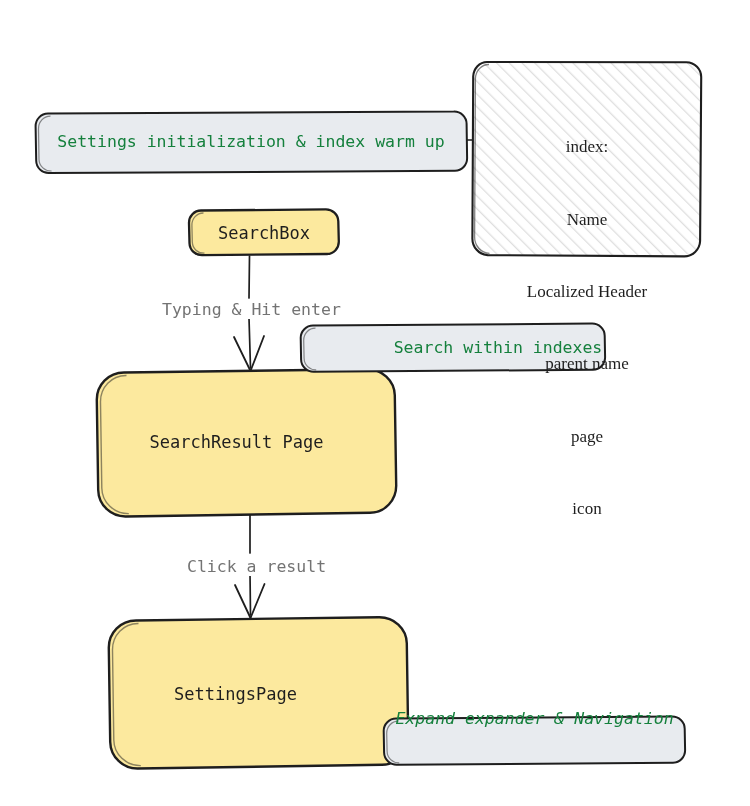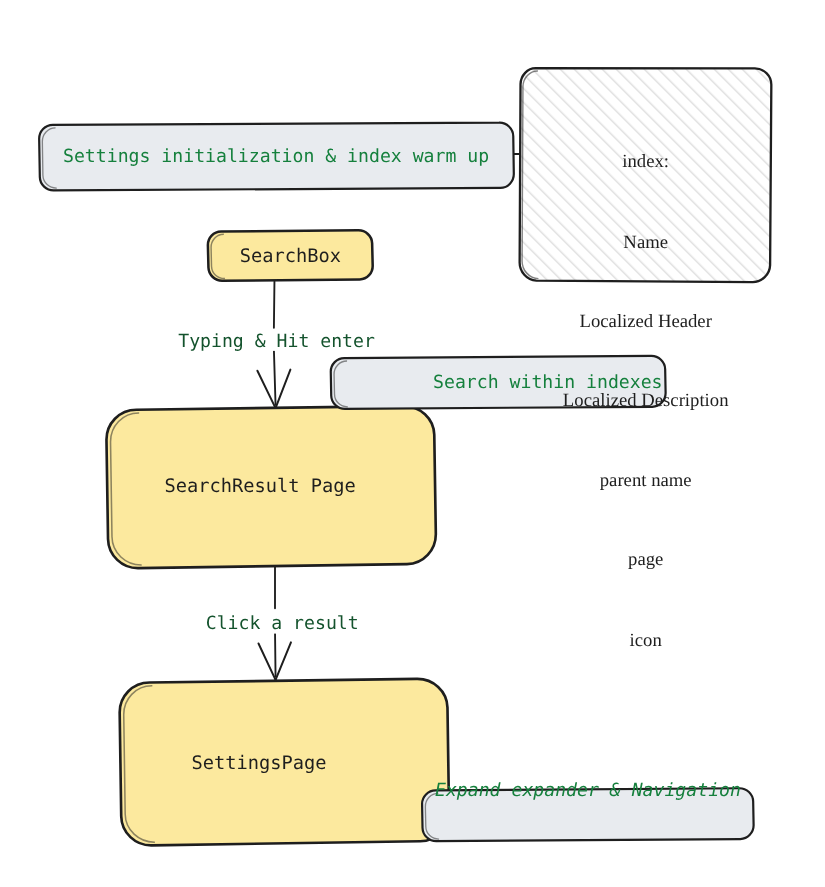--- a/index.html
+++ b/index.html
@@ -25,21 +25,21 @@
     position: absolute;
     text-align: center;
     color: #1e1e1e;
     font-family: "DejaVu Sans Mono", "Liberation Mono", monospace;
     white-space: pre;
     pointer-events: none;
     line-height: 1.28;
   }
   .edge-label {
     position: absolute;
-    color: #14532d;
+    color: #737373;
     font-family: "DejaVu Sans Mono", "Liberation Mono", monospace;
     font-size: 16.5px;
     white-space: pre;
     background: #ffffff;
     padding: 0 2px;
   }
   .note-label {
     position: absolute;
     color: #15803d;
     font-family: "DejaVu Sans Mono", "Liberation Mono", monospace;
@@ -153,21 +153,20 @@
 </svg>
 
 <div>
 
   <div class="note-label" style="left:35px; top:132px; width:432px;">Settings initialization &amp; index warm up</div>
 
   <div class="index-label" style="left:473px; top:87px; width:228px;">
     <div>index:</div>
     <div>Name</div>
     <div>Localized Header</div>
-    <div>Localized Description</div>
     <div>parent name</div>
     <div>page</div>
     <div>icon</div>
   </div>
 
   <div class="node-label" style="left:189px; top:223px; width:150px; font-size:17px;">SearchBox</div>
 
   <div class="edge-label" style="left:160px; top:300px;">Typing &amp; Hit enter</div>
 
   <div class="note-label" style="left:301px; top:338px; width:304px;margin-left:45px;">Search within indexes</div>

